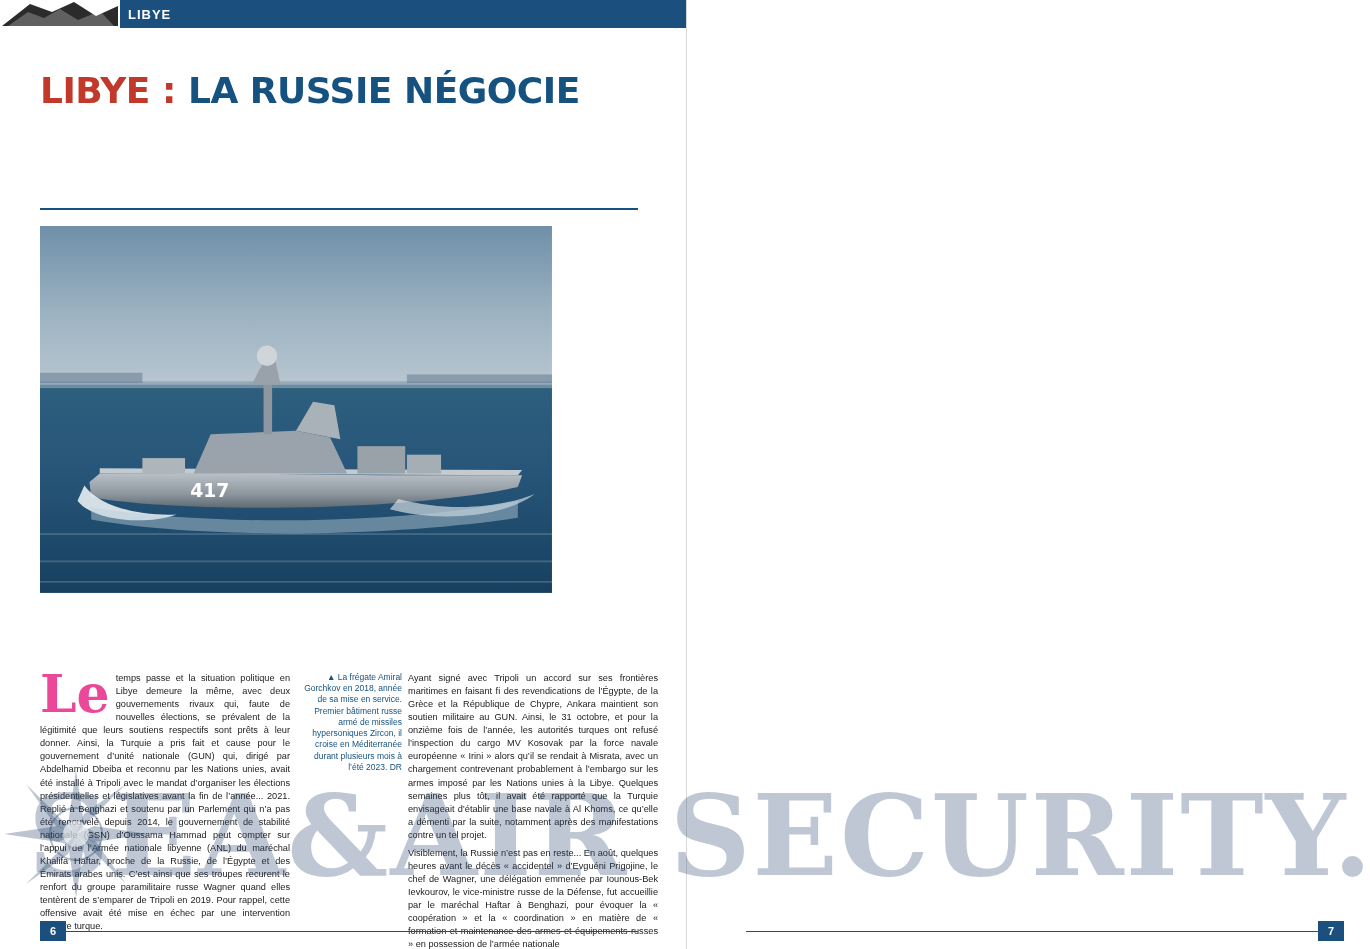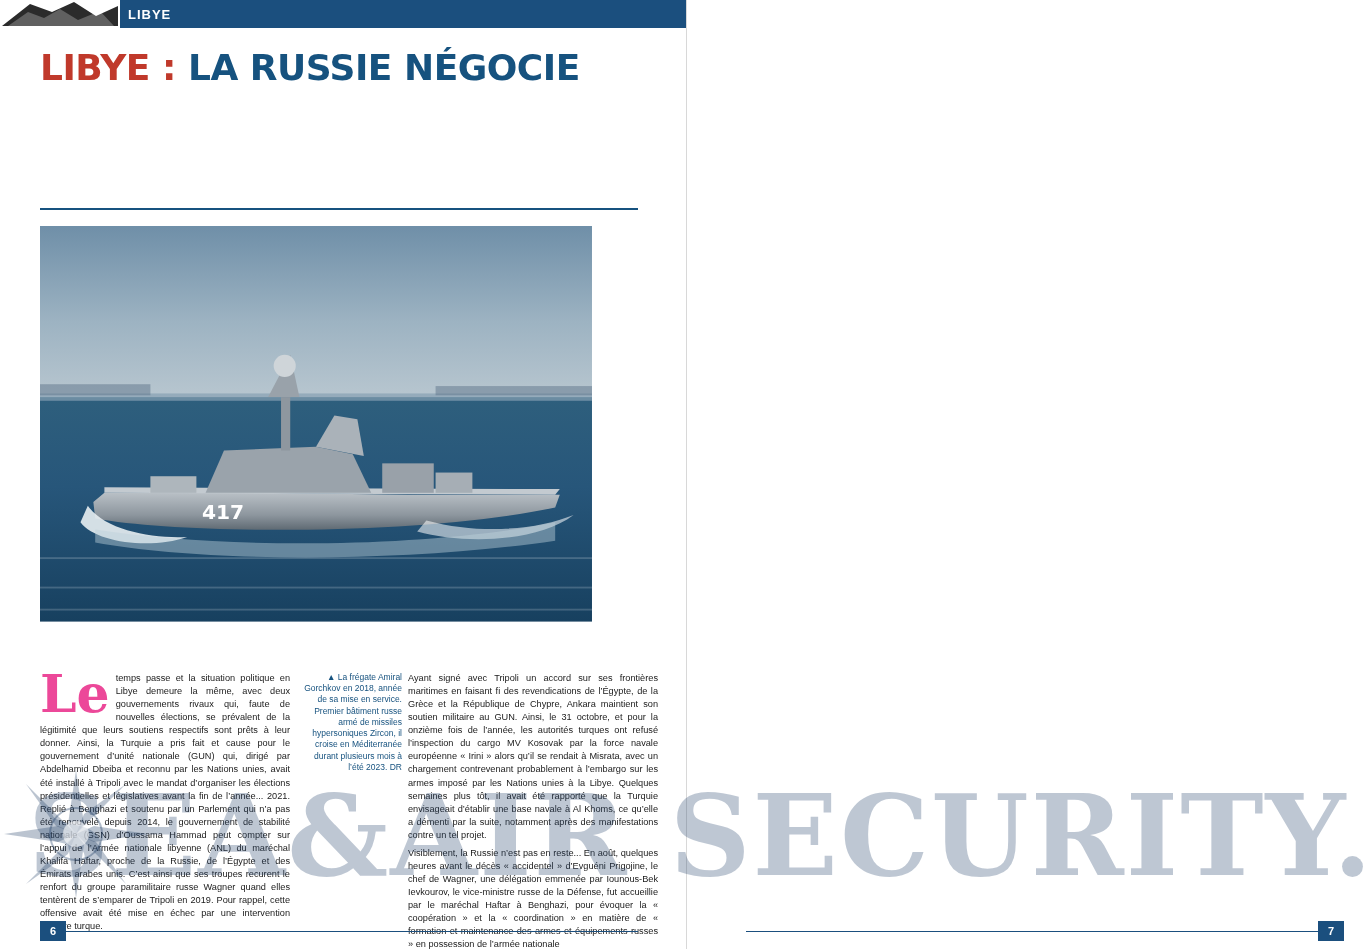--- a/index.html
+++ b/index.html
@@ -35,21 +35,21 @@
 
   .corner-logo {
     position:absolute; top:0; left:0; width:120px; height:28px;
     background:#ffffff;
     overflow:hidden;
   }
   .corner-logo svg { display:block; }
 
   
   .headline {
-    position:absolute; left:40px; top:49px; width:600px;
+    position:absolute; left:40px; top:72px; width:600px;
   }
   .headline .line {
     font-family:"DejaVu Sans", sans-serif;
     font-weight:bold;
     font-size:36px;
     line-height:1.08;
     letter-spacing:-0.5px;
     color:#123f66;
     text-transform:uppercase;
     white-space:nowrap;
@@ -58,21 +58,21 @@
   .headline .thin { color:#16527f; }
   .rule {
     position:absolute; left:40px; top:208px; width:598px; height:2px;
     background:#16527f;
   }
 
   
   .photo { position:absolute; overflow:hidden; }
   .photo .sea-sky { position:absolute; inset:0; }
 
-  .photo1 { left:40px; top:226px; width:552px; height:430px; }
+  .photo1 { left:40px; top:226px; width:512px; height:430px; }
 
   .caption {
     position:absolute;
     font-size:8.5px; line-height:1.32; color:#16527f;text-align:right;
   }
   .cap1 { left:302px; top:672px; width:100px; }
 
   
   .col {
     position:absolute;

